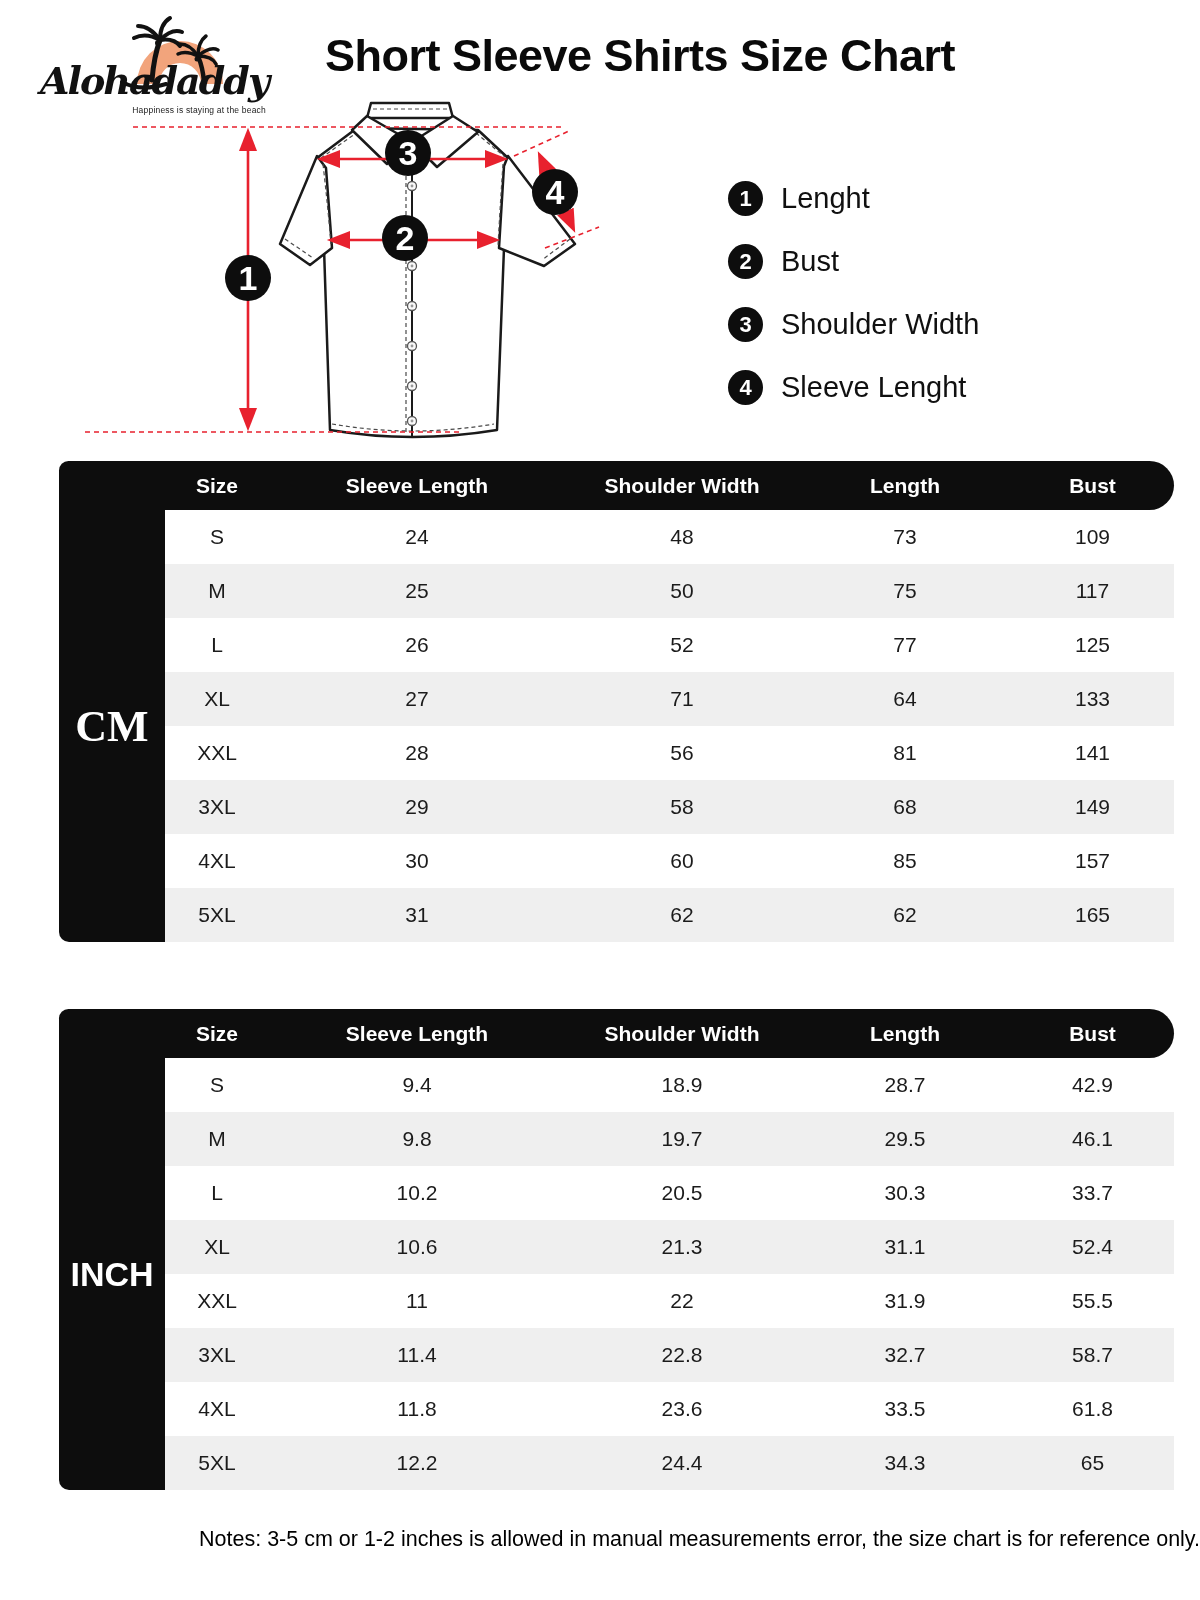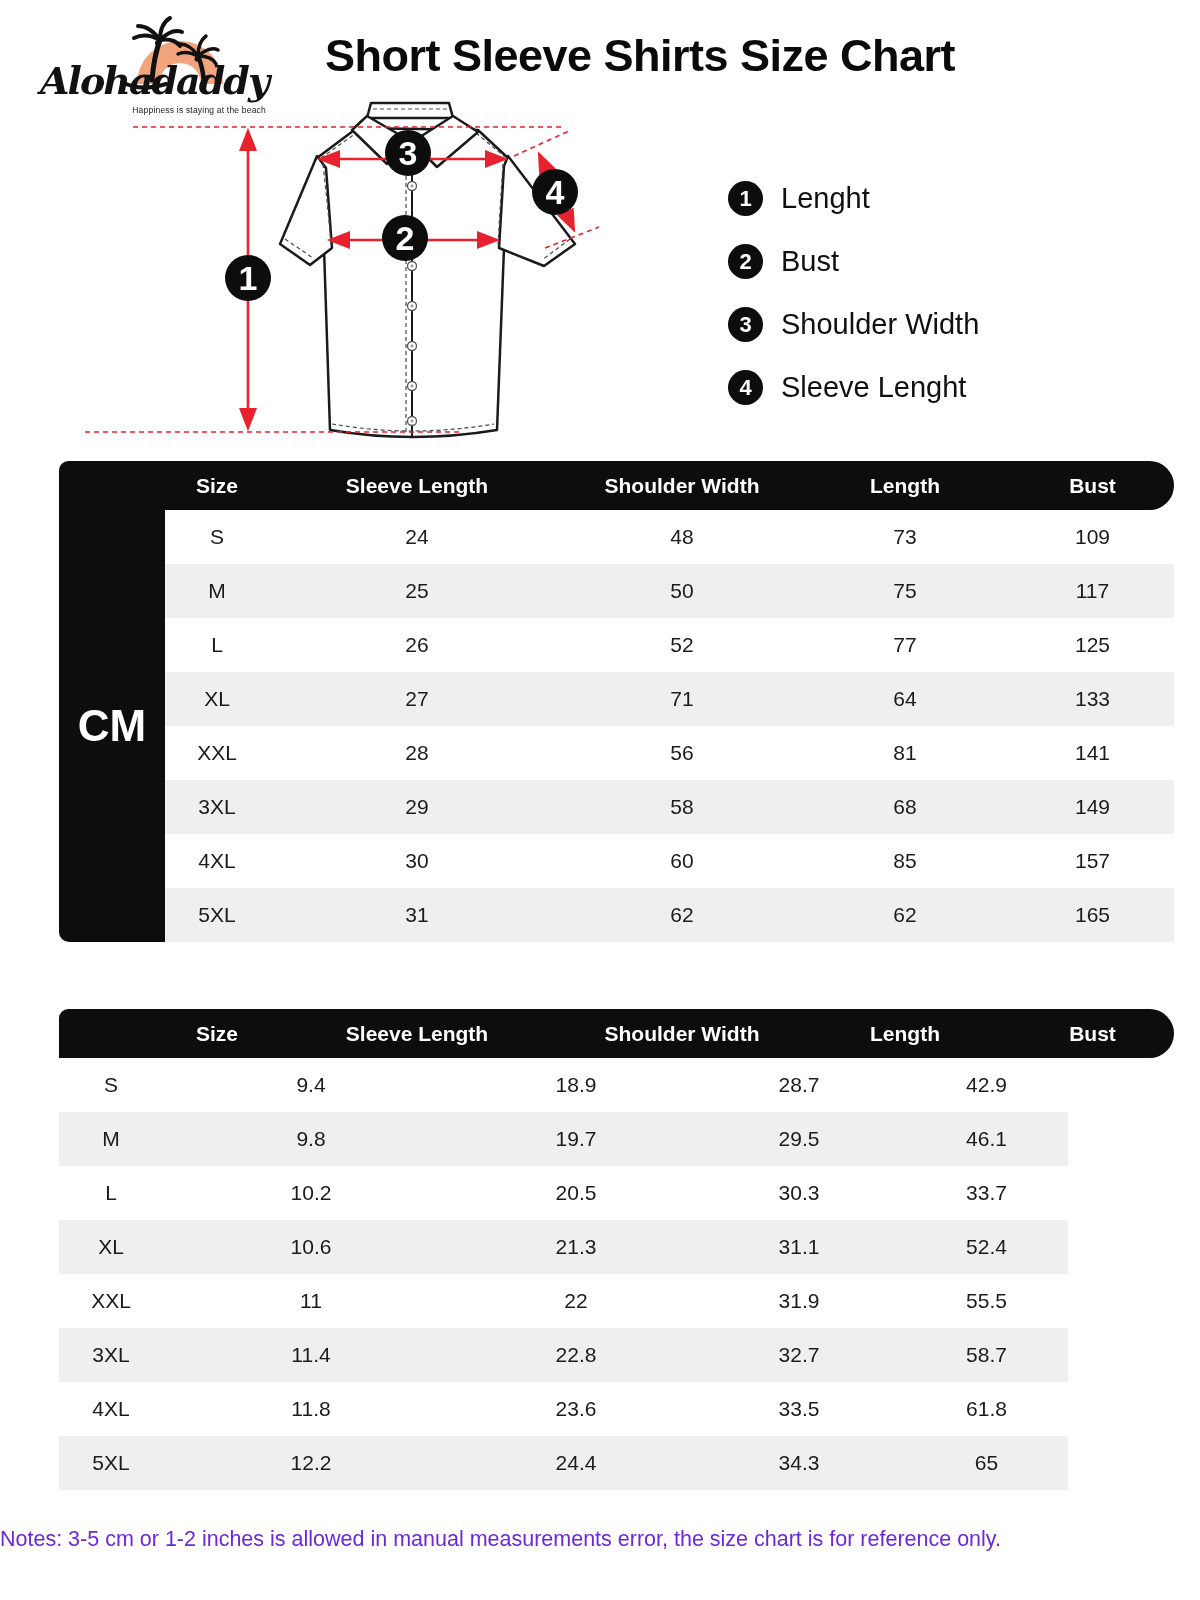--- a/index.html
+++ b/index.html
@@ -35,30 +35,30 @@
   .chart-header { display:flex; align-items:center; height:49px; background:#0d0d0d;
                   border-radius:10px 26px 26px 0; color:#fff; font-weight:bold; font-size:21px; }
   .chart-header .sp  { flex:0 0 106px; }
   .hc { text-align:center; }
   .hc.c1 { flex:0 0 104px; } .hc.c2 { flex:0 0 296px; } .hc.c3 { flex:0 0 234px; }
   .hc.c4 { flex:0 0 212px; } .hc.c5 { flex:0 0 163px; }
   .chart-body { display:flex; }
   .unit-col { flex:0 0 106px; background:#0d0d0d; color:#fff; font-weight:bold;
               display:flex; align-items:center; justify-content:center;
               border-radius:0 0 0 10px; letter-spacing:0; }
-  .unit-col.cm   { font-size:44px; }
+  .unit-col.cm   { font-size:44px;font-family:Liberation Serif, serif; }
   .unit-col.inch { font-size:34px; }
   .size-table { width:1009px; border-collapse:collapse; table-layout:fixed; }
   .size-table td { height:54px; text-align:center; vertical-align:middle;
                    font-size:21px; color:#1b1b1b; }
   .size-table tr:nth-child(even) { background:#efefef; }
 
   
-  .notes { position:absolute; left:0; top:1527px; width:1200px; text-align:left;
-           font-size:21.5px; color:#6d28d9; }
+  .notes { position:absolute; left:0; top:1527px; width:1200px; text-align:right;
+           font-size:21.5px; color:#000000; }
 </style>
 </head>
 <body>
 
 <div id="page">
 
   <div class="logo">
     <svg class="logo-art" width="160" height="78" viewBox="0 0 160 78">
 
       <path d="M 37 72 A 43 43 0 0 1 123 72 L 101 72 A 21 21 0 0 0 59 72 Z" fill="#f2a47c"></path>
@@ -273,20 +273,21 @@
   <div class="chart inch">
     <div class="chart-header">
       <div class="sp"></div>
       <div class="hc c1">Size</div>
       <div class="hc c2">Sleeve Length</div>
       <div class="hc c3">Shoulder Width</div>
       <div class="hc c4">Length</div>
       <div class="hc c5">Bust</div>
     </div>
     <div class="chart-body">
+      <div class="unit-col inch">INCH</div>
       <table class="size-table">
         <colgroup>
             <col style="width:104px">
             <col style="width:296px">
             <col style="width:234px">
             <col style="width:212px">
             <col style="width:163px">
           </colgroup>
         <tbody>
             <tr>

